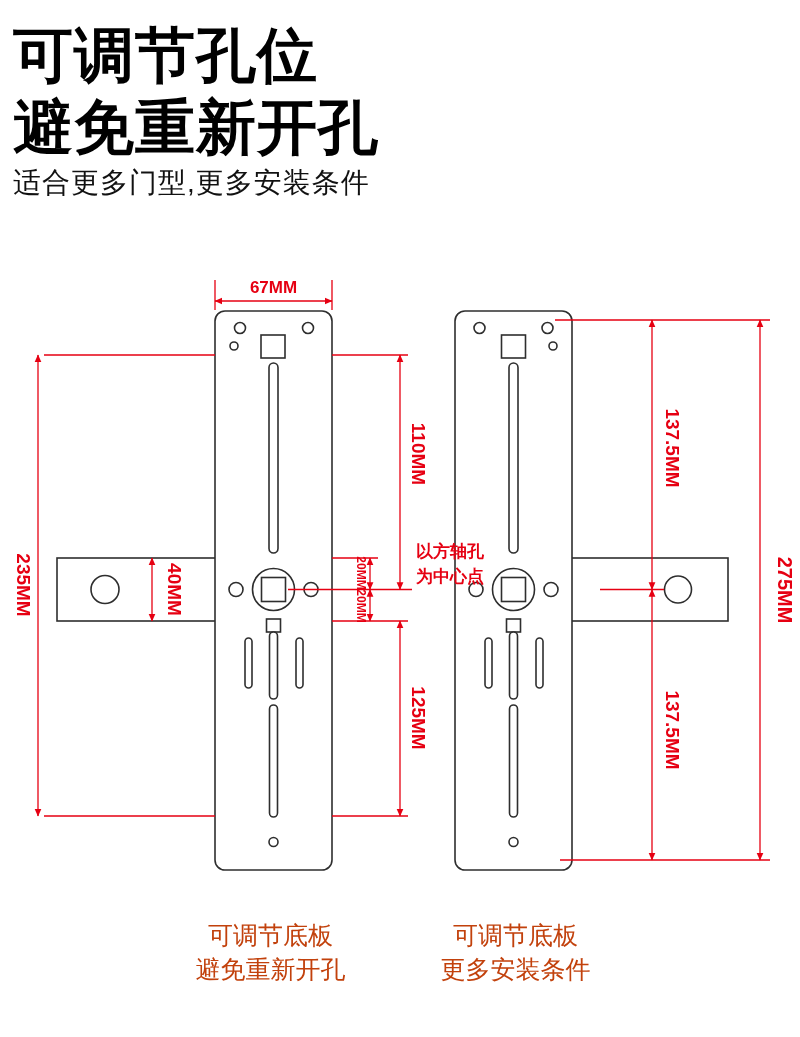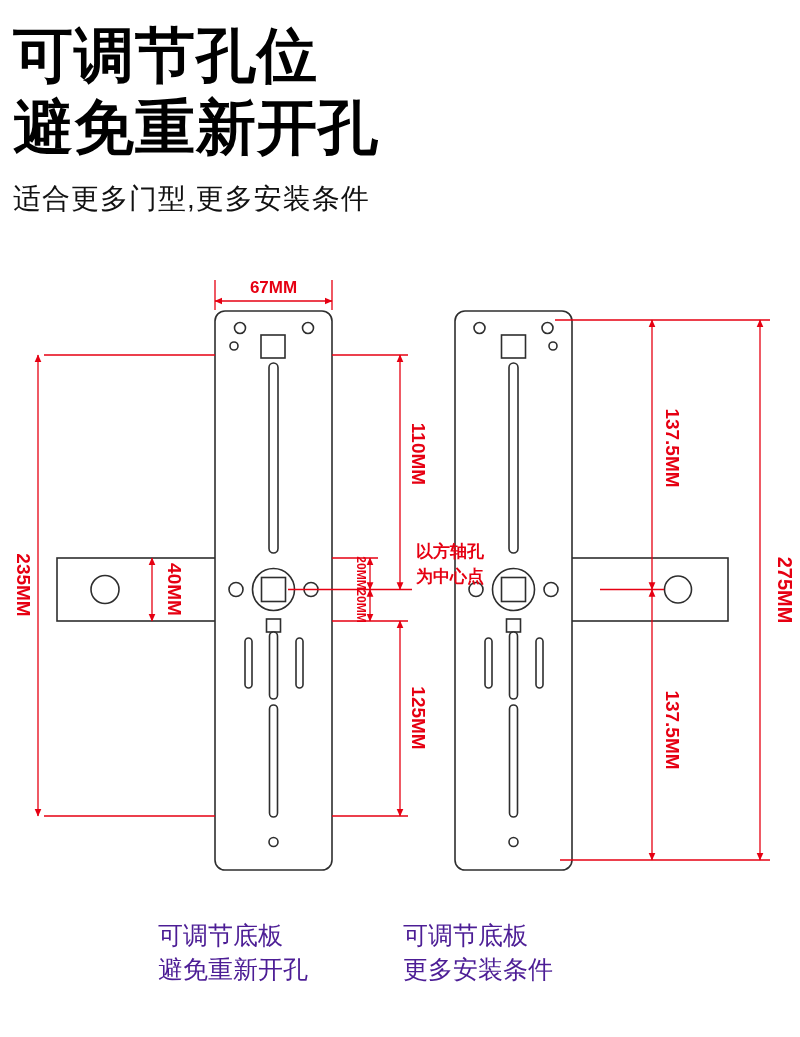--- a/index.html
+++ b/index.html
@@ -4,29 +4,29 @@
 <style>
   * { margin:0; padding:0; box-sizing:border-box; }
   body { background:#ffffff; font-family:"Liberation Sans", sans-serif; }
   .page {
     position:relative; width:800px; height:1037px;
     background:#ffffff; overflow:hidden;
   }
   .header { position:absolute; left:13px; top:20px; }
   .title { color:#000; font-weight:900; font-size:60px; line-height:1.2; letter-spacing:1px; }
   .title-line { display:block; }
-  .subtitle { margin-top:16px; font-size:28px; font-weight:500; color:#111; letter-spacing:1px; }
+  .subtitle { margin-top:0; font-size:28px; font-weight:500; color:#111; letter-spacing:1px; }
 
   .diagram-svg { position:absolute; left:0; top:268px; }
 
   .part { fill:#ffffff; stroke:#2e2e2e; stroke-width:1.6; }
   .dim, .ext, .cline { stroke:#e60012; stroke-width:1.3; fill:none; }
   .dims text { fill:#e60012; font-weight:600; font-family:"Liberation Sans", sans-serif; }
 
-  .caption { position:absolute; text-align:left; color:#4c1d95; font-size:25px; line-height:34px; font-weight:500; }
+  .caption { position:absolute; text-align:center; color:#c2410c; font-size:25px; line-height:34px; font-weight:500; }
   .caption-left  { left:158px; top:918px; width:225px; }
   .caption-right { left:403px; top:918px; width:225px; }
 </style>
 </head>
 <body>
 
 <div class="page">
 
   <div class="header">
     <h1 class="title">

